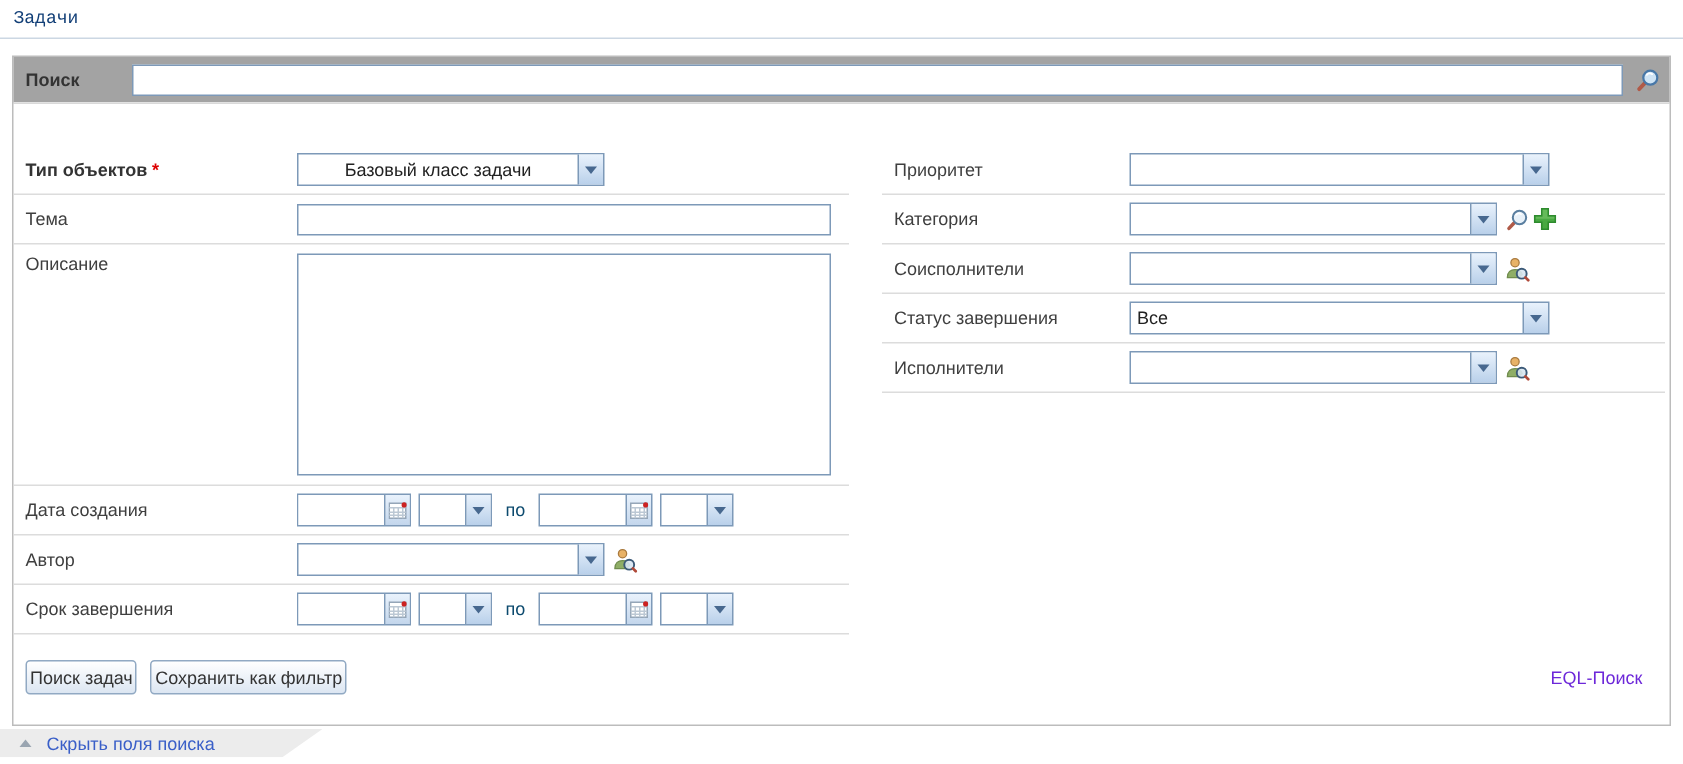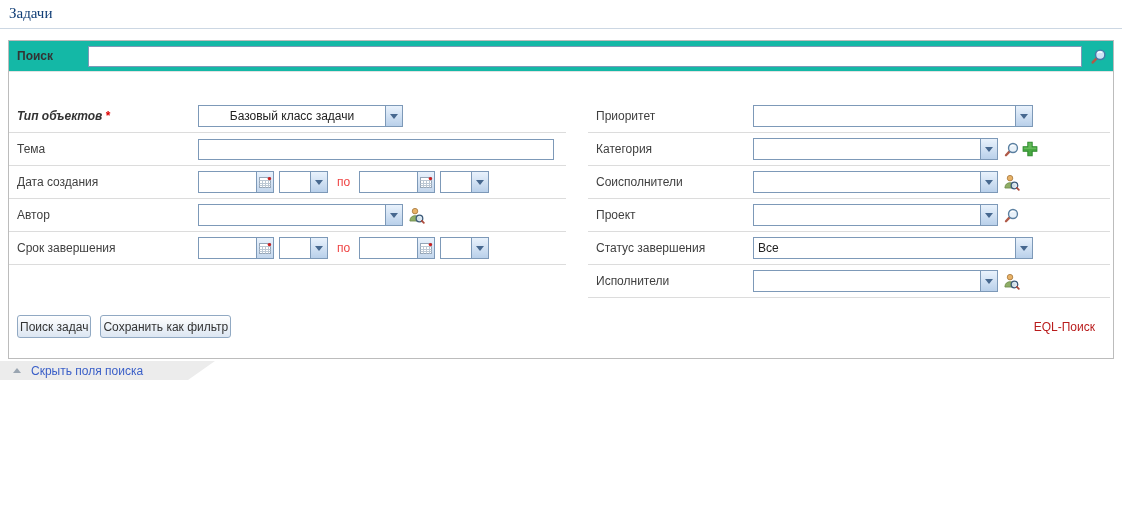--- a/index.html
+++ b/index.html
@@ -1,44 +1,44 @@
 <!DOCTYPE html>
 <html><head>
 <meta charset="utf-8">
 <style>
   * { margin:0; padding:0; box-sizing:border-box; }
   html,body { background:#fff; }
   body { width:1122px; font-family:"Liberation Sans", sans-serif; font-size:12px; color:#3f3f3f; }
 
-  .page-title { font-family:Liberation Serif, serif; font-size:15px; font-weight:400;
+  .page-title { font-family:Liberation Mono, monospace; font-size:12px; font-weight:400;
                 color:#123f77; margin:5px 0 0 9px; }
   .title-rule { border:none; border-top:1px solid #ccd7e3; margin-top:6px; }
 
   .panel { margin:11px 8px 0 8px; border:1px solid #bcbcbc; background:#fff; }
 
   
-  .search-row { display:flex; align-items:center; height:31px; background:#14b8a6;
+  .search-row { display:flex; align-items:center; height:31px; background:#a3a3a3;
                 border-bottom:1px solid #e2e2e2; padding:0 6px 0 8px; }
   .search-label { font-weight:bold; color:#333; width:71px; flex:none; }
   .search-input { flex:1; height:21px; border:1px solid #7d99b8; padding:0 4px; font:12px "Liberation Sans",sans-serif; margin-right:7px; }
   .icon-btn { flex:none; display:inline-flex; align-items:center; justify-content:center;
               width:18px; height:18px; cursor:pointer; background:none; border:none; }
 
   
   .form-body { display:flex; align-items:flex-start; padding-top:28px; }
   .col-left  { width:557px; flex:none; }
   .col-right { width:522px; flex:none; margin-left:22px; }
 
   .row { display:flex; align-items:center; border-bottom:1px solid #dcdcdc;
          min-height:33px; padding:4px 0; }
   .row.ta-row { align-items:flex-start; padding:6px 0; }
   .lbl { flex:none; padding-left:8px; }
   .col-left  .lbl { width:189px; }
   .col-right .lbl { width:165px; }
-  .lbl.bold { font-weight:bold; color:#333;font-style:italic; }
+  .lbl.bold { font-weight:bold; color:#333; }
   .req { color:#dd0000; font-weight:bold; margin-left:3px; }
 
   
   .tf { height:21px; border:1px solid #7d99b8; padding:0 4px; font:12px "Liberation Sans",sans-serif; }
   .w356 { width:356px; }
   .ta { width:356px; height:148px; border:1px solid #7d99b8; resize:none;
         font:12px "Liberation Sans",sans-serif; padding:2px 4px; }
 
   .combo { display:flex; align-items:stretch; height:22px; border:1px solid #7d99b8; background:#fff; }
   .combo-val { flex:1; padding:3px 4px 0 4px; color:#222; overflow:hidden; white-space:nowrap; }
@@ -46,30 +46,30 @@
                background:linear-gradient(#e9f2fc,#b9d0ea); border-left:1px solid #7d99b8; cursor:pointer; }
   .arr { width:0; height:0; border:4px solid transparent; border-top:5px solid #47688f; margin-top:5px; }
   .w250 { width:205px;text-align:center; } .w280 { width:280px; } .w245 { width:245px; }
 
   .datefield { display:flex; align-items:stretch; width:76px; height:22px; border:1px solid #7d99b8; background:#fff; }
   .datefield input { flex:1; min-width:0; border:none; outline:none; font:12px "Liberation Sans",sans-serif; padding:0 2px; }
   .cal-btn { flex:none; width:17px; display:flex; align-items:center; justify-content:center;
              background:linear-gradient(#e9f2fc,#c3d6ec); border-left:1px solid #7d99b8; cursor:pointer; }
   .timecombo { width:49px; margin-left:5px; }
   .dategroup { display:flex; align-items:center; }
-  .range-sep { margin:0 9px; color:#ef4444; }
+  .range-sep { margin:0 9px; color:#0c4a6e; }
 
   .side-icon { margin-left:5px; flex:none; cursor:pointer; display:inline-flex; }
   .side-icon + .side-icon { margin-left:2px; }
 
   
   .btn-bar { display:flex; align-items:center; padding:17px 18px 20px 8px; }
   .btn { height:23px; padding:0 2px; margin-right:9px; border:1px solid #91a9c3; border-radius:3px;
          background:linear-gradient(#ffffff,#dce6f2); color:#333; font:12px "Liberation Sans",sans-serif; cursor:pointer; }
-  .eql-link { margin-left:auto; color:#b91c1c; text-decoration:none; cursor:pointer; }
+  .eql-link { margin-left:auto; color:#6d28d9; text-decoration:none; cursor:pointer; }
 
   
   .collapse-strip { margin-top:2px; height:19px; }
   .collapse-tab { width:215px; height:19px; background:#ececec; display:flex; align-items:center;
                   padding-left:13px; -webkit-clip-path:polygon(0 0,215px 0,188px 100%,0 100%);
                   clip-path:polygon(0 0,215px 0,188px 100%,0 100%); }
   .up-arrow { width:0; height:0; border:4px solid transparent; border-bottom:5px solid #9aa5b1;
               margin-right:10px; margin-top:-4px; }
   .collapse-link { color:#3a5fc8; text-decoration:none; cursor:pointer; }
 </style>
@@ -109,20 +109,24 @@
                 <span class="arr"></span>
               </span>
           </div>
         </div>
 
         <div class="row">
           <span class="lbl">Тема</span>
           <input class="tf w356" value="" style="">
         </div>
 
+        <div class="row ta-row">
+          <span class="lbl">Описание</span>
+          <textarea class="ta" style=""></textarea>
+        </div>
 
         <div class="row">
           <span class="lbl">Дата создания</span>
           <div class="dategroup">
             <div class="datefield">
               <input value="" style="">
               <span class="cal-btn">
                 <svg width="13" height="13" viewBox="0 0 13 13">
                   <rect x="0.5" y="1.5" width="11" height="10" fill="#ffffff" stroke="#95a6b8"></rect>
                   <path d="M0.5 4.5h11M3.5 4.5v7M6.5 4.5v7M9.5 4.5v7M0.5 7.5h11M0.5 9.5h11" stroke="#bcc8d4" stroke-width="1" fill="none"></path>
@@ -261,36 +265,20 @@
           <span class="side-icon">
             <svg width="17" height="17" viewBox="0 0 16 16">
               <circle cx="6.6" cy="3.9" r="2.6" fill="#e8b267" stroke="#a97a3f" stroke-width="0.8"></circle>
               <path d="M1.8 13.2c0-3.3 2.1-5 4.8-5 2.3 0 3.9 1.2 4.5 3l-2.2 2z" fill="#8fae66" stroke="#708c4e" stroke-width="0.8"></path>
               <circle cx="10.8" cy="10.8" r="3.1" fill="#d8e6f2" fill-opacity="0.9" stroke="#3c5a78" stroke-width="1.2"></circle>
               <line x1="13.1" y1="13.1" x2="14.9" y2="14.9" stroke="#b04a3a" stroke-width="1.7" stroke-linecap="round"></line>
             </svg>
           </span>
         </div>
 
-        <div class="row">
-          <span class="lbl">Проект</span>
-          <div class="combo w245">
-            <span class="combo-val"></span>
-            <span class="combo-btn">
-                <span class="arr"></span>
-              </span>
-          </div>
-          <span class="side-icon">
-            <svg width="17" height="17" viewBox="0 0 16 16">
-              <line x1="6" y1="10" x2="2.8" y2="13.4" stroke="#b05a48" stroke-width="2.2" stroke-linecap="round"></line>
-              <circle cx="9.4" cy="6.6" r="4.2" fill="#e8f1f9" stroke="#5a7fa0" stroke-width="1.3"></circle>
-              <path d="M7.3 4.9c0.7-0.9 2.2-1.1 3.1-0.4" stroke="#ffffff" stroke-width="1" fill="none" stroke-linecap="round"></path>
-            </svg>
-          </span>
-        </div>
 
         <div class="row">
           <span class="lbl">Статус завершения</span>
           <div class="combo w280">
             <span class="combo-val">Все</span>
             <span class="combo-btn">
                 <span class="arr"></span>
               </span>
           </div>
         </div>

